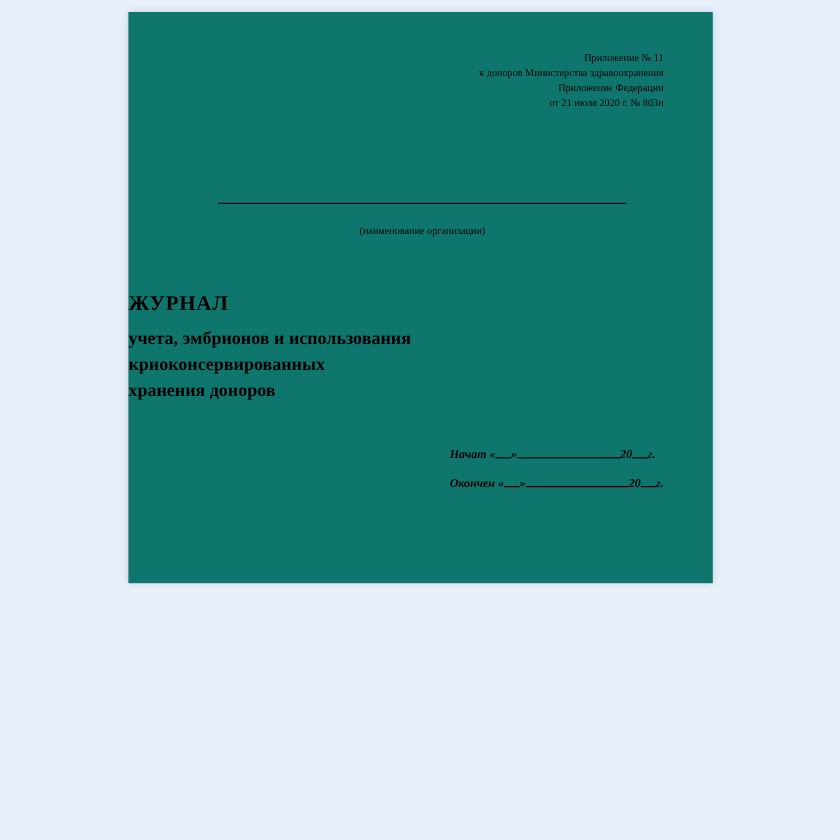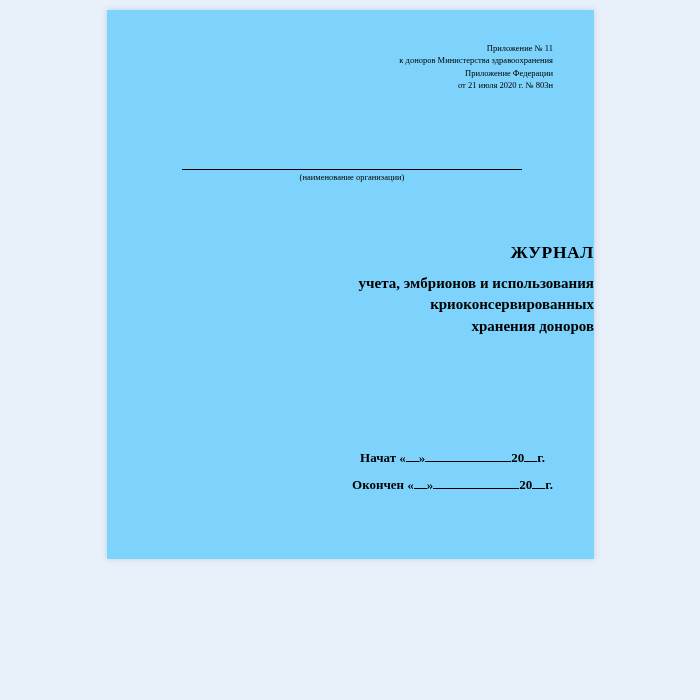--- a/index.html
+++ b/index.html
@@ -11,22 +11,22 @@
     height: 700px;
     background: #e8f0fa;
     font-family: "Liberation Serif", serif;
     overflow: hidden;
   }
   .page-wrap {
     position: absolute;
     left: 107px;
     top: 10px;
     width: 487px;
-    height: 549px;
-    background: #7dd3fc;
+    height: 476px;
+    background: #0f766e;
     box-shadow: 0 0 6px rgba(80,110,150,0.25);
     box-sizing: border-box;
   }
   .doc-inner {
     position: relative;
     width: 100%;
     height: 100%;
   }
   
   .appendix-block {
@@ -49,58 +49,59 @@
     width: 340px;
     text-align: center;
   }
   .org-rule {
     border-bottom: 1px solid #000;
     height: 11px;
     width: 100%;
   }
   .org-caption {
     font-size: 8.5px;
-    margin-top: 2px;
+    margin-top: 17px;
     color: #000;
   }
   
   .title-area {
     position: absolute;
     left: 0;
     right: 0;
     top: 232px;
-    text-align: right;
+    text-align: left;
     font-weight: bold;
     color: #000;
   }
   .title-main {
     font-size: 17.5px;
     letter-spacing: 0.6px;
     margin-bottom: 10px;
   }
   .title-sub {
     font-size: 15px;
     line-height: 1.42;
   }
   
   .dates-area {
     position: absolute;
     right: 41px;
     bottom: 62px;
-    font-size: 13px;
+    font-size: 10px;
     font-weight: bold;
     color: #000;
-    text-align: center;
+    text-align: left;
+    font-style: italic;
   }
   .date-row {
     margin-bottom: 11px;
     white-space: nowrap;
   }
   .date-row:last-child {
-    margin-bottom: 4px;
+    margin-bottom: 15px;
   }
   .blank-line {
     display: inline-block;
     border-bottom: 1px solid #000;
     width: 86px;
     height: 9px;
     vertical-align: baseline;
   }
   .blank-line-sm {
     display: inline-block;

